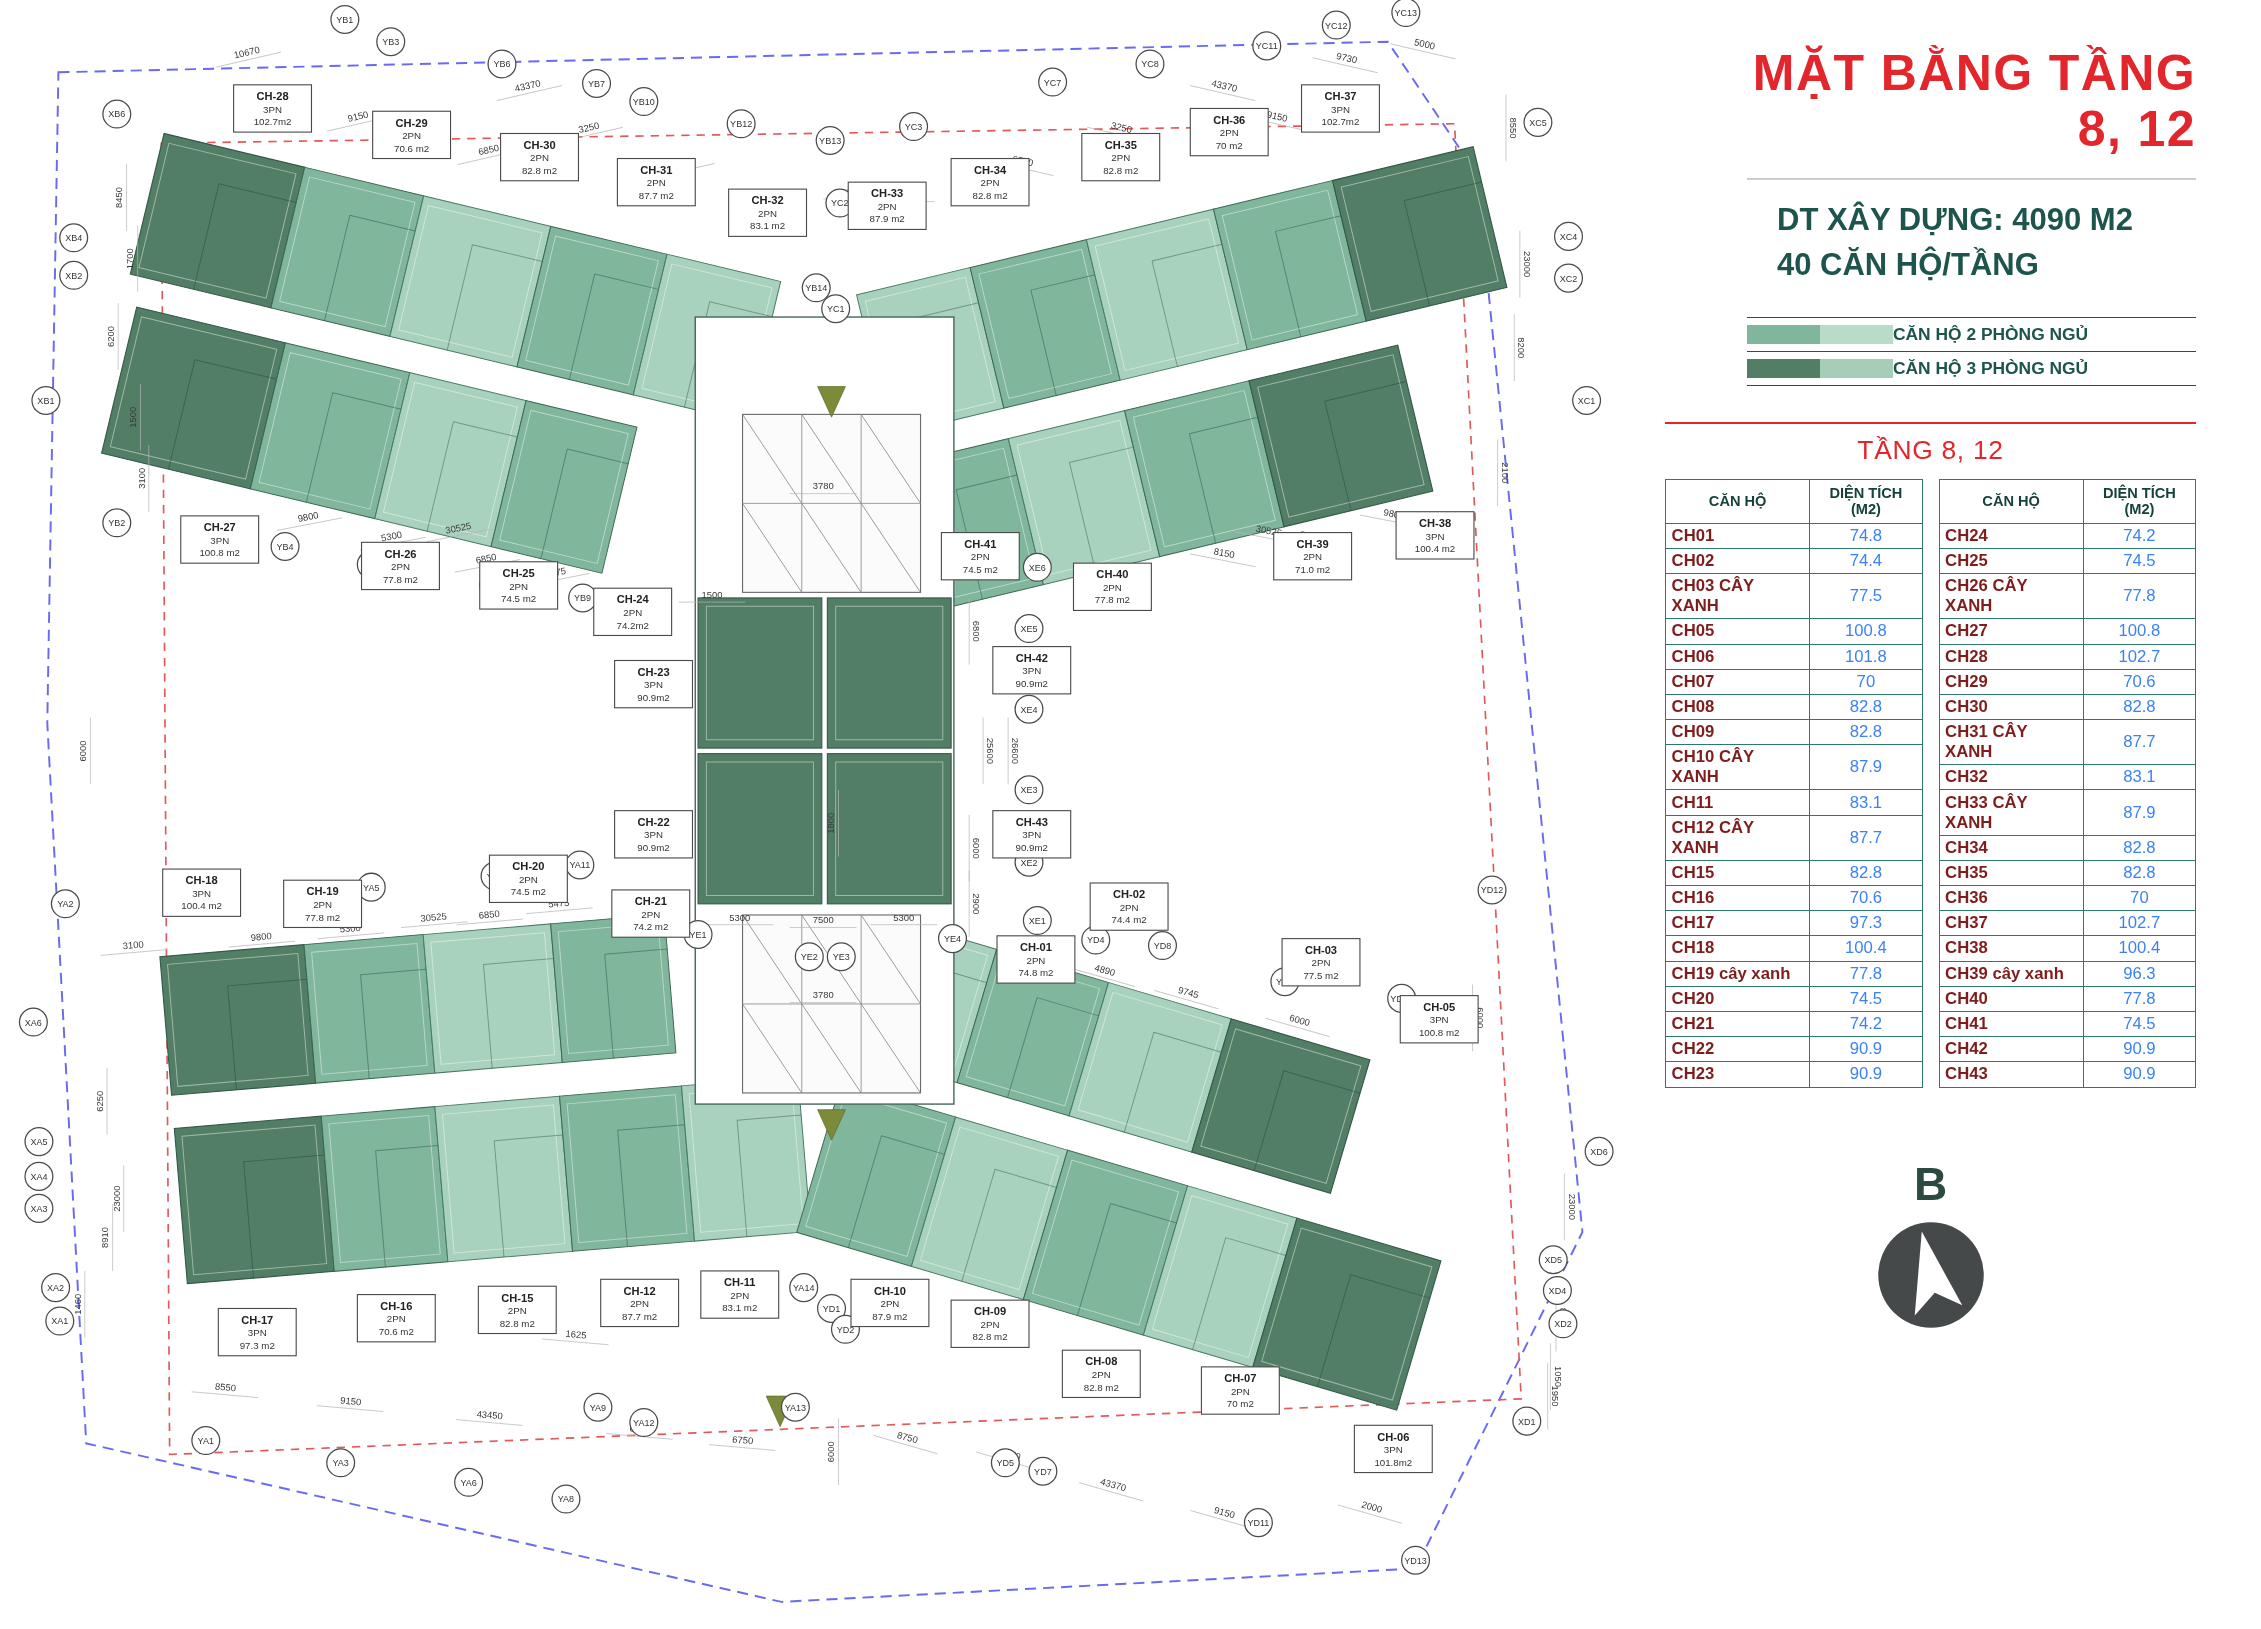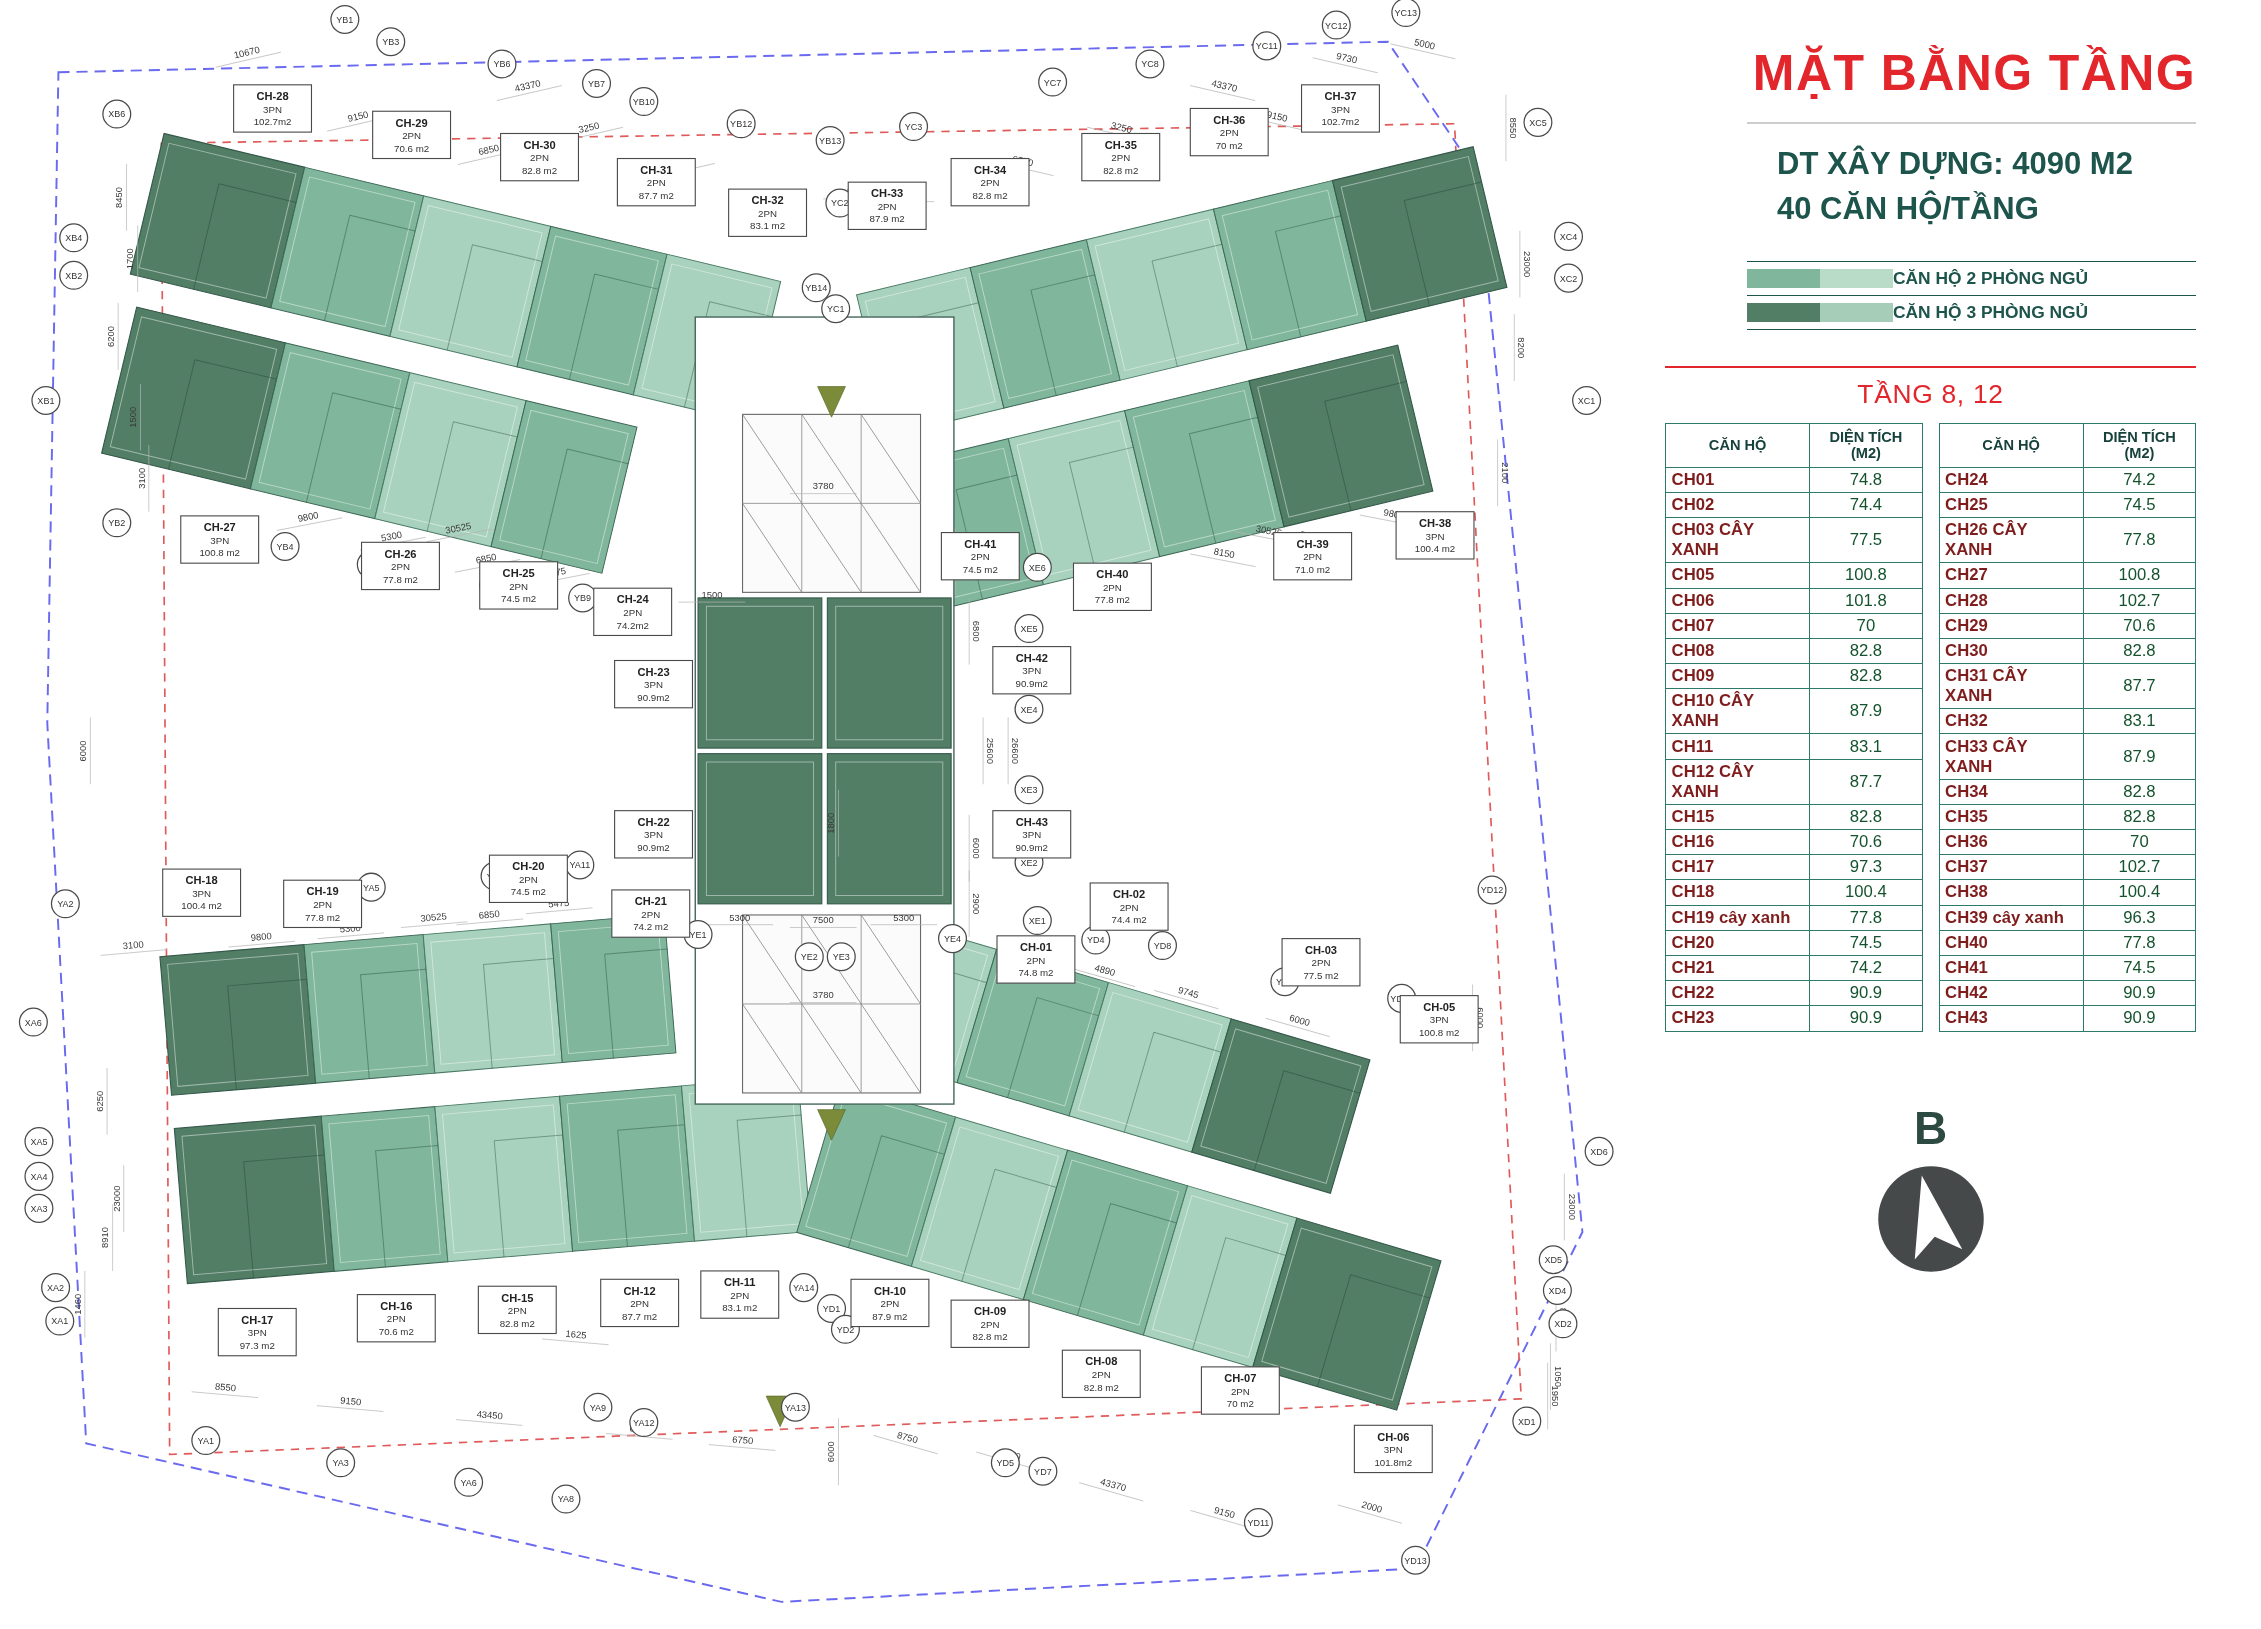--- a/index.html
+++ b/index.html
@@ -37,21 +37,21 @@
   .legend-swatch{width:146px;height:19.5px;display:flex}
   .legend-swatch div{flex:1}
   .legend-label{flex:1;text-align:left;font-weight:700;font-size:17.4px;color:#1d544b}
   .red-rule{height:2.1px;background:#e2262b;margin-top:36px}
   .section-title{color:#e2262b;font-weight:400;font-size:26.4px;text-align:center;margin:11px 0 12.5px;letter-spacing:0.7px}
   .tables{display:flex;gap:16px}
   .tables table{flex:1;border-collapse:collapse}
   .tables th{border:1.4px solid #2d7a6b;font-size:14.6px;color:#17423b;padding:5.6px 2.8px;font-weight:700;text-align:center}
   .tables td{border:1.4px solid #2d7a6b;font-size:16.7px;padding:2.1px 5.6px;height:20px}
   .tables td.name{font-weight:700;color:#7f1d1d;text-align:left}
-  .tables td.area{text-align:center;color:#14532d}
+  .tables td.area{text-align:center;color:#3b82f6}
   .compass{margin-top:73px;text-align:center}
   .compass-label{font-size:46px;font-weight:800;color:#2c4a42;line-height:1}
   .footnote{margin-top:163px;text-align:right;color:#e04545;font-size:16px;font-style:italic;line-height:1.45}
 </style>
 </head>
 <body>
 
 <svg id="plan-svg" viewBox="0 0 1626 1171.5" xmlns="http://www.w3.org/2000/svg">
   <g id="g-boundaries">
     <polygon class="boundary-blue" points="42,52 998,30 1062,125 1138,886 1018,1128 562,1152 62,1038 34,520"></polygon>
@@ -1103,20 +1103,21 @@
         <text x="1002" y="1036" class="callout-name">CH-06</text>
         <text x="1002" y="1045" class="callout-type">3PN</text>
         <text x="1002" y="1054" class="callout-type">101.8m2</text>
       </g>
     </g>
 </svg>
 
 <aside class="sidebar">
   <div class="title">
     <div>MẶT BẰNG TẦNG</div>
+    <div>8, 12</div>
   </div>
   <div class="title-rule"></div>
   <div class="subtitle">
     <div>DT XÂY DỰNG: 4090 M2</div>
     <div>40 CĂN HỘ/TẦNG</div>
   </div>
 
   <div class="legend" id="legend">
       <div class="legend-row">
         <div class="legend-swatch">

